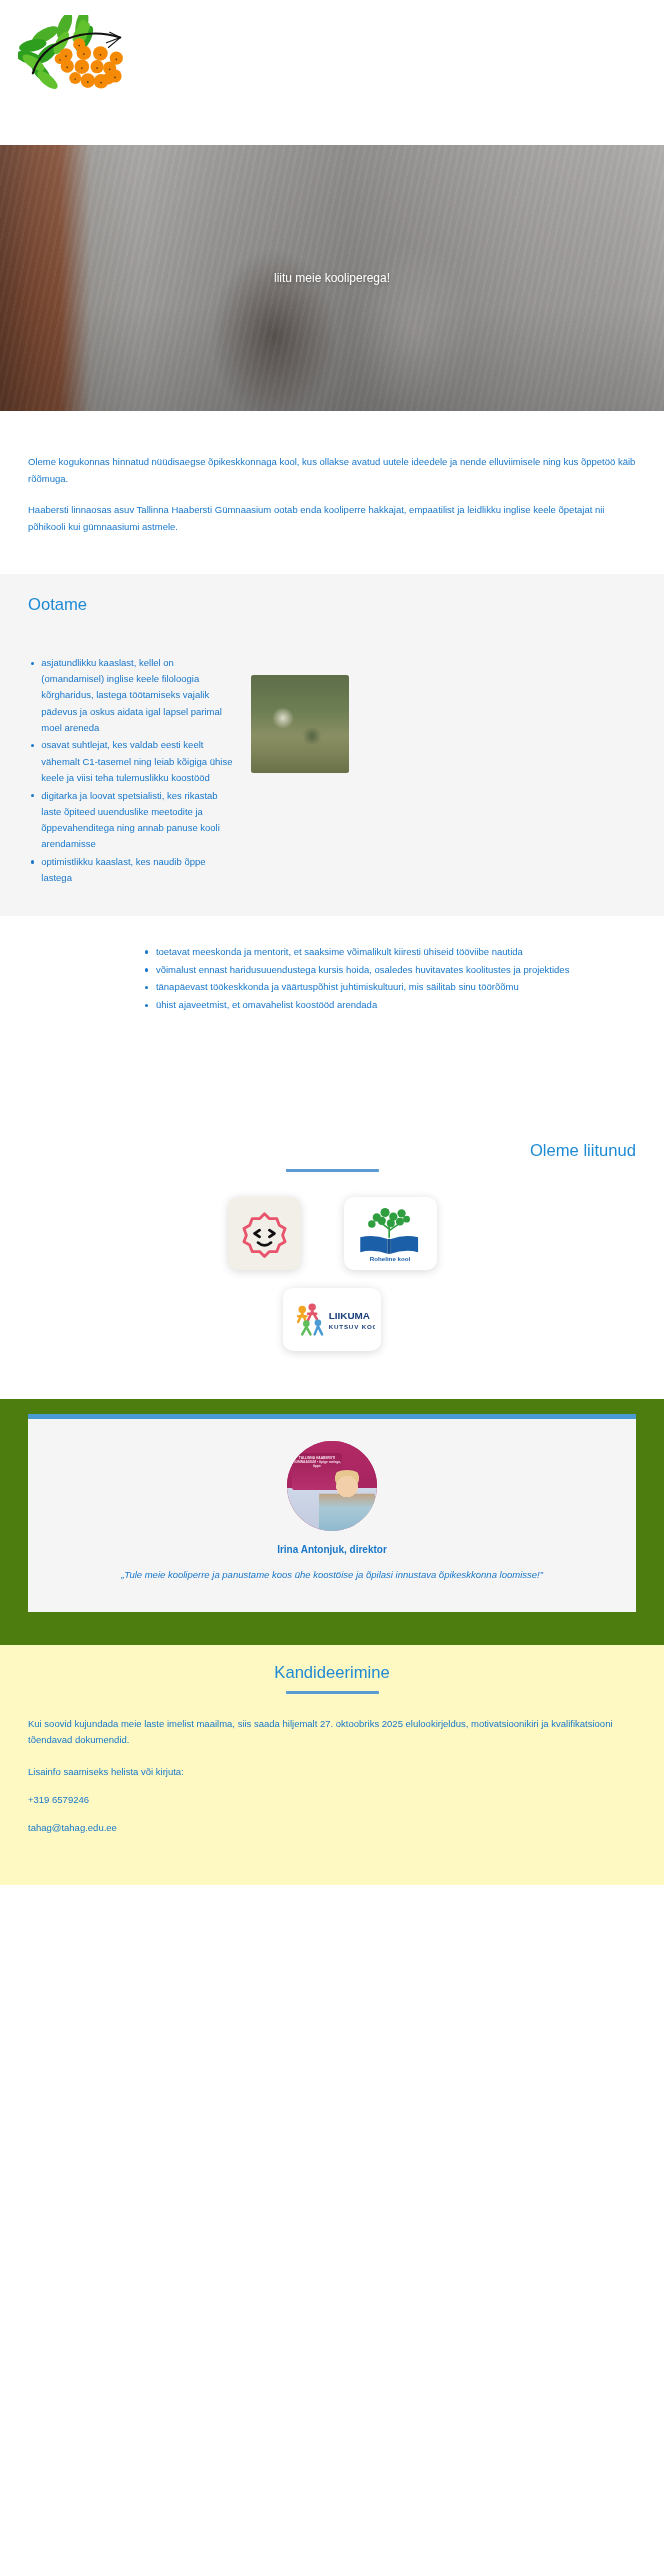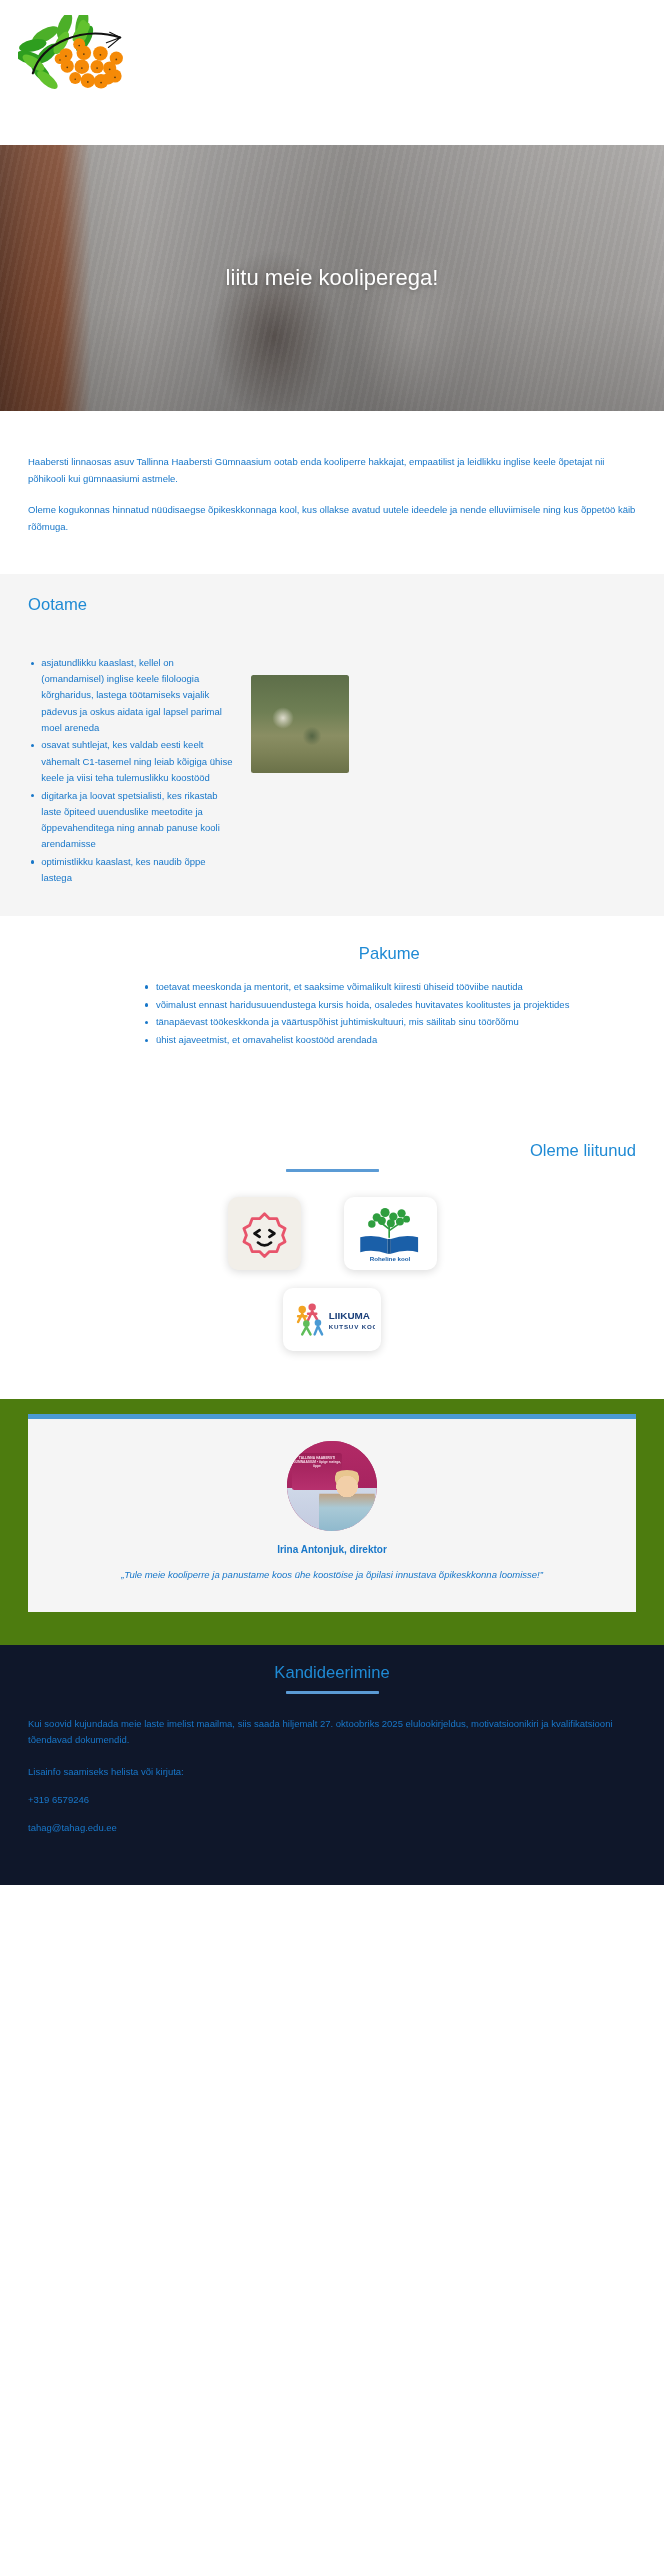--- a/index.html
+++ b/index.html
@@ -68,21 +68,21 @@
     color: #ffffff;
   }
   .hero-title {
     font-size: 33px;
     font-weight: 400;
     letter-spacing: 0.2px;
     line-height: 1.1;
     text-shadow: 0 0.8px 4.2px rgba(0,0,0,.30);
   }
   .hero-sub {
-    font-size: 22px;
+    font-size: 12px;
     font-weight: 400;
     line-height: 1.2;
     text-shadow: 0 0.8px 4.2px rgba(0,0,0,.30);
   }
 
   .intro {
     padding: 43px 28px 38px 28px;
     background: #ffffff;
   }
   .intro p {
@@ -259,21 +259,21 @@
   .t-quote {
     color: #1877c9;
     font-size: 9.5px;
     font-style: italic;
     line-height: 1.75;
   }
 
   
   .kandideerimine {
     padding: 18px 28px 33px 28px;
-    background: #0f172a;
+    background: #fef9c3;
     text-align: center;
   }
   .kandideerimine h2 {
     color: #1f8ad4;
     font-size: 16.6px;
     font-weight: 400;
     margin-bottom: 8.3px;
   }
   .kandideerimine .rule { margin-bottom: 21.6px; }
   .k-body { text-align: left; }
@@ -354,43 +354,42 @@
   <section class="hero">
     <div class="hero-photo"></div>
     <div class="hero-texture"></div>
     <div class="hero-shade"></div>
     <div class="hero-inner">
       <p class="hero-sub">liitu meie kooliperega!</p>
     </div>
   </section>
 
   <section class="intro">
+    <p>Oleme kogukonnas hinnatud nüüdisaegse õpikeskkonnaga kool, kus ollakse avatud uutele ideedele ja nende elluviimisele ning kus õppetöö käib rõõmuga.</p>
     <p>Haabersti linnaosas asuv Tallinna Haabersti Gümnaasium ootab enda kooliperre hakkajat, empaatilist ja leidlikku inglise keele õpetajat nii põhikooli kui gümnaasiumi astmele.</p>
-    <p>Oleme kogukonnas hinnatud nüüdisaegse õpikeskkonnaga kool, kus ollakse avatud uutele ideedele ja nende elluviimisele ning kus õppetöö käib rõõmuga.</p>
   </section>
 
   <section class="ootame">
     <h2 class="sec-title-left">Ootame</h2>
     <div class="ootame-body">
       <div class="ootame-list">
         <ul class="bullets">
           <li>asjatundlikku kaaslast, kellel on (omandamisel) inglise keele filoloogia kõrgharidus, lastega töötamiseks vajalik pädevus ja oskus aidata igal lapsel parimal moel areneda</li>
           <li>osavat suhtlejat, kes valdab eesti keelt vähemalt C1-tasemel ning leiab kõigiga ühise keele ja viisi teha tulemuslikku koostööd</li>
           <li>digitarka ja loovat spetsialisti, kes rikastab laste õpiteed uuenduslike meetodite ja õppevahenditega ning annab panuse kooli arendamisse</li>
           <li>optimistlikku kaaslast, kes naudib õppe lastega</li>
         </ul>
       </div>
       <div class="photo photo-forest"></div>
     </div>
   </section>
 
   <section class="pakume">
     <div class="photo photo-family"></div>
     <div class="pakume-right">
-      <h2 class="sec-title-center">Pakume</h2>
       <ul class="bullets">
         <li>toetavat meeskonda ja mentorit, et saaksime võimalikult kiiresti ühiseid tööviibe nautida</li>
         <li>võimalust ennast haridusuuendustega kursis hoida, osaledes huvitavates koolitustes ja projektides</li>
         <li>tänapäevast töökeskkonda ja väärtuspõhist juhtimiskultuuri, mis säilitab sinu töörõõmu</li>
         <li>ühist ajaveetmist, et omavahelist koostööd arendada</li>
       </ul>
     </div>
   </section>
 
   <section class="liitunud">

